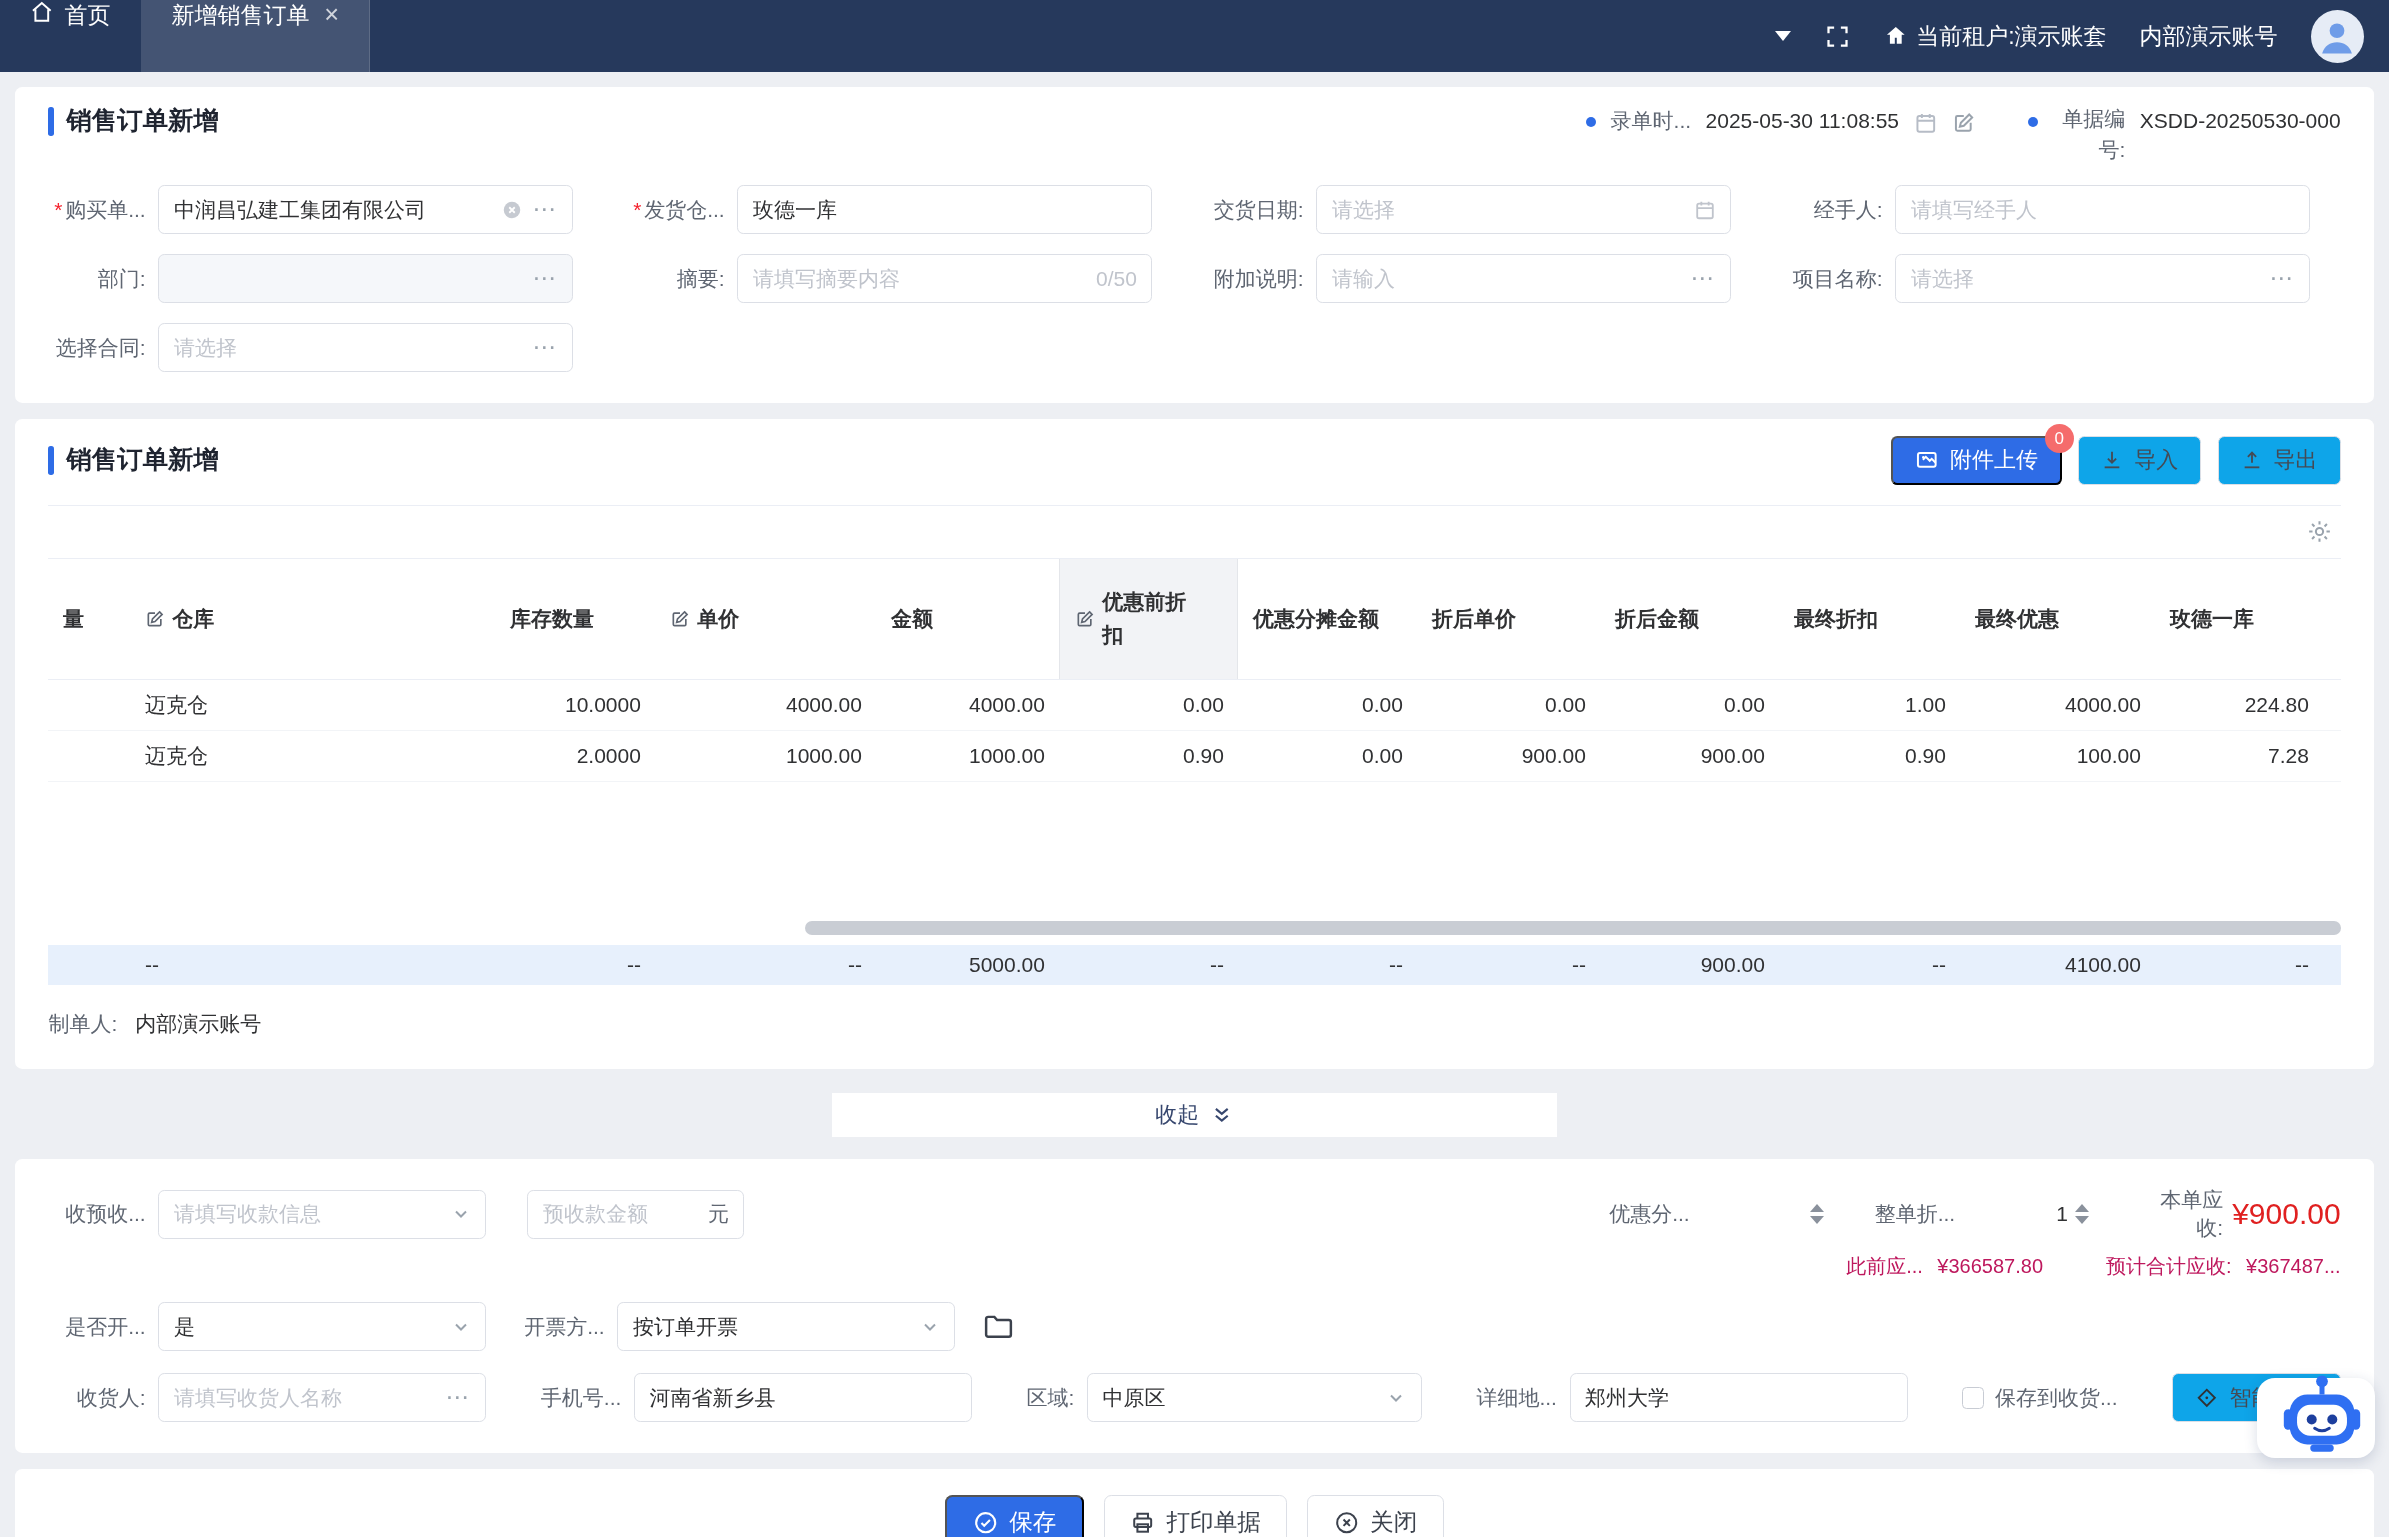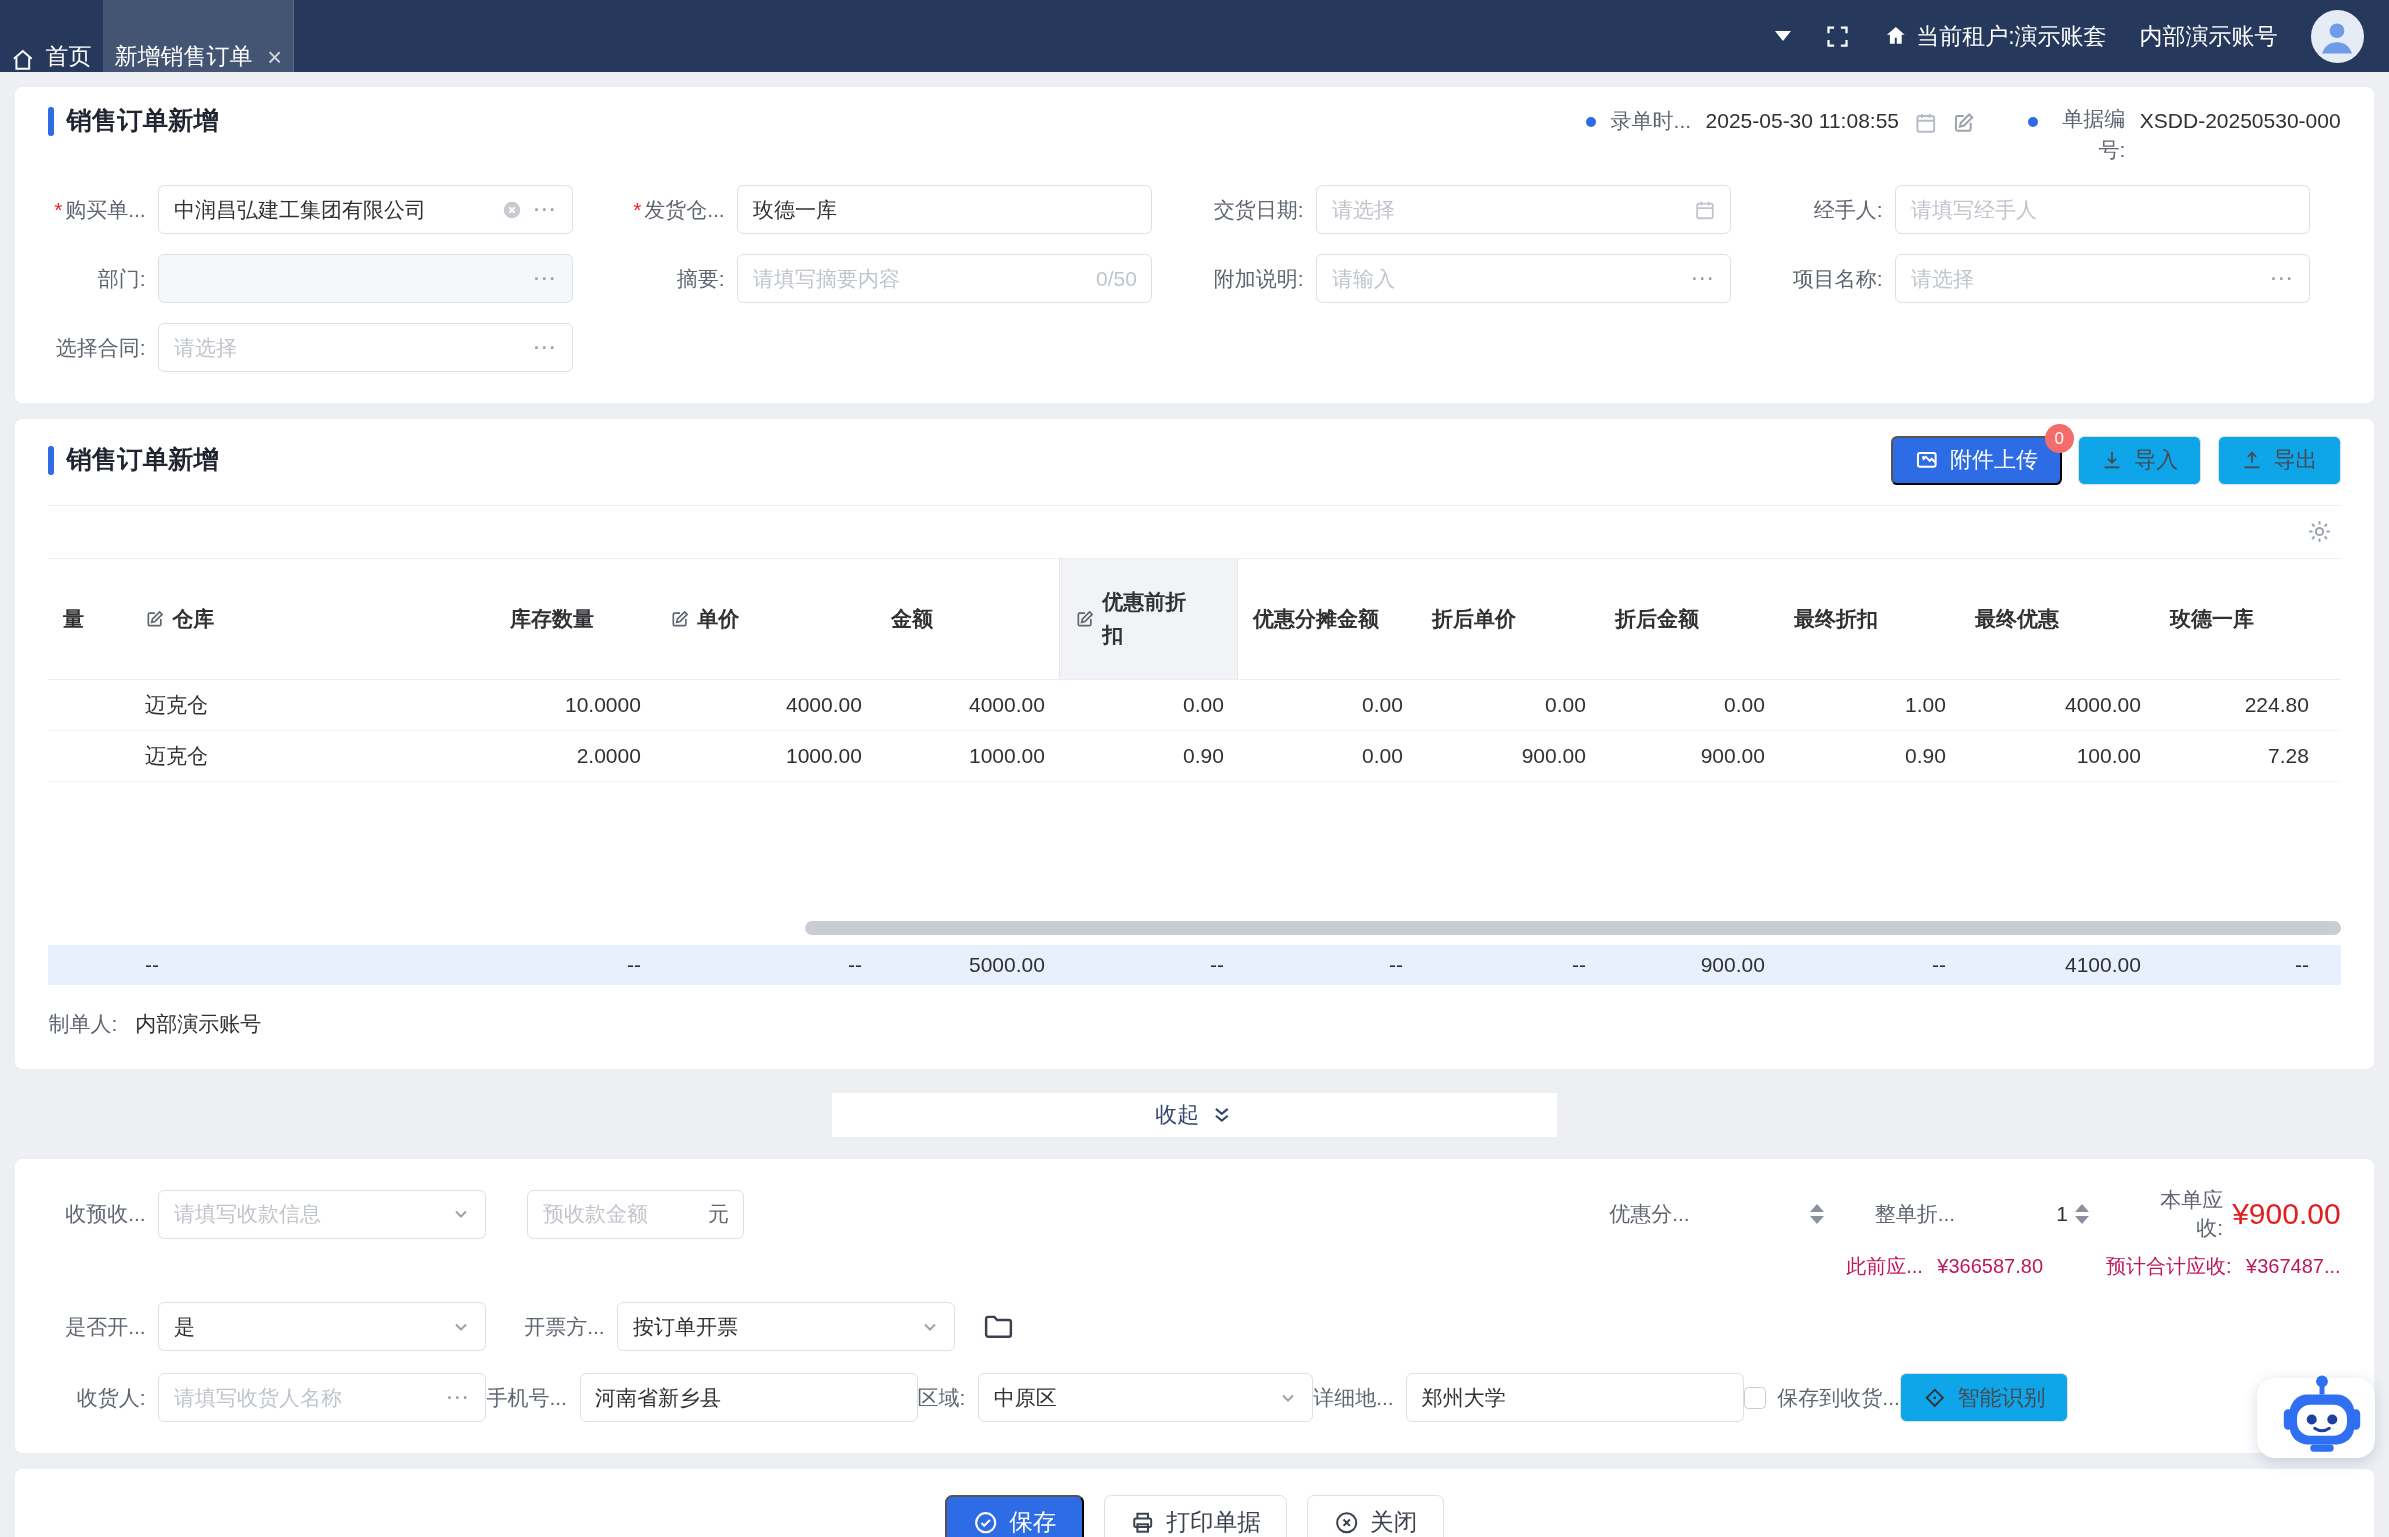--- a/index.html
+++ b/index.html
@@ -4,21 +4,21 @@
 <style>
   *{box-sizing:border-box;margin:0;padding:0}
   html,body{width:2389px;height:1537px}
   body{
     font-family:"Liberation Sans","DejaVu Sans",sans-serif;
     background:#edeff3;color:#303133;font-size:21px;overflow:hidden;position:relative;
   }
   
   .topbar{height:72px;background:#26395c;display:flex;align-items:stretch;color:#fff}
   .tabs{display:flex;align-items:stretch}
-  .tab{display:flex;align-items:flex-end;gap:11px;padding:0 11px;font-size:23px;cursor:default;border-right:0.9px solid rgba(255,255,255,.14)}
+  .tab{display:flex;align-items:flex-start;gap:11px;padding:0 30px;font-size:23px;cursor:default;border-right:0.9px solid rgba(255,255,255,.14)}
   .tab.active{background:rgba(255,255,255,.14)}
   .tab .tab-close{font-size:25.4px;opacity:.75;margin-left:3.6px}
   .topbar-right{margin-left:auto;display:flex;align-items:center;gap:33px;padding-right:25.4px;font-size:23px}
   .tb-item{display:flex;align-items:center;gap:9px}
   .caret{width:0;height:0;border-left:8.2px solid transparent;border-right:8.2px solid transparent;border-top:10px solid #fff}
   .avatar{width:53px;height:53px;border-radius:50%;background:#e6ecf6;display:flex;align-items:center;justify-content:center;overflow:hidden}
   
   .main{padding:15.4px}
   .card{background:#fff;border-radius:7.3px;margin-bottom:15.4px}
   .card-pad{padding:17px 33px 31px}
@@ -478,21 +478,21 @@
         <span class="spacer"></span>
         <svg class="svg-ic" width="20" height="20" viewBox="0 0 24 24" fill="none" stroke="#9aa3ad" stroke-width="2.4">
             <path d="M6 9l6 6 6-6"></path>
           </svg>
       </div>
       <svg class="svg-ic" style="margin-left:27px" width="33" height="33" viewBox="0 0 24 24" fill="none" stroke="#3c424d" stroke-width="1.8">
           <path d="M3 6.5A1.5 1.5 0 0 1 4.5 5H9l2 2.3h8.5A1.5 1.5 0 0 1 21 8.8V18a1.5 1.5 0 0 1-1.5 1.5h-15A1.5 1.5 0 0 1 3 18z"></path>
         </svg>
     </div>
 
-    <div class="prow" style="margin-top:22px;">
+    <div class="prow" style="margin-top:22px;justify-content:space-between">
       <span style="display:flex;align-items:center">
         <span class="plabel" style="width:110px">收货人:</span>
         <div class="control" style="flex:none;width:328px">
           <span class="ph">请填写收货人名称</span>
           <span class="spacer"></span>
           <span class="ellipsis">⋯</span>
         </div>
       </span>
       <span style="display:flex;align-items:center">
         <span class="plabel">手机号...</span>

